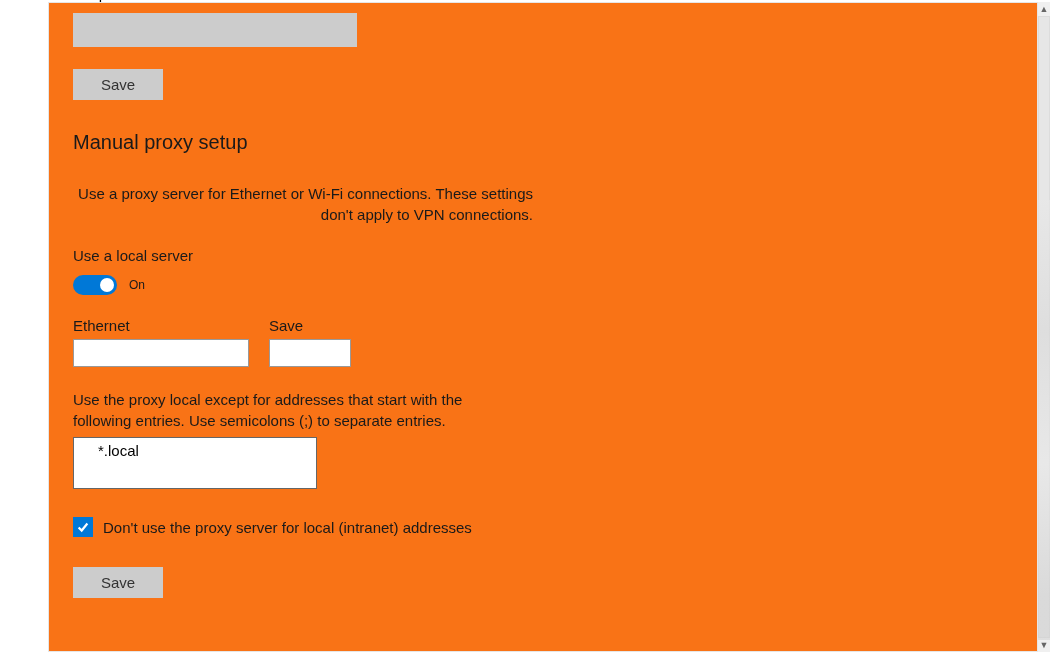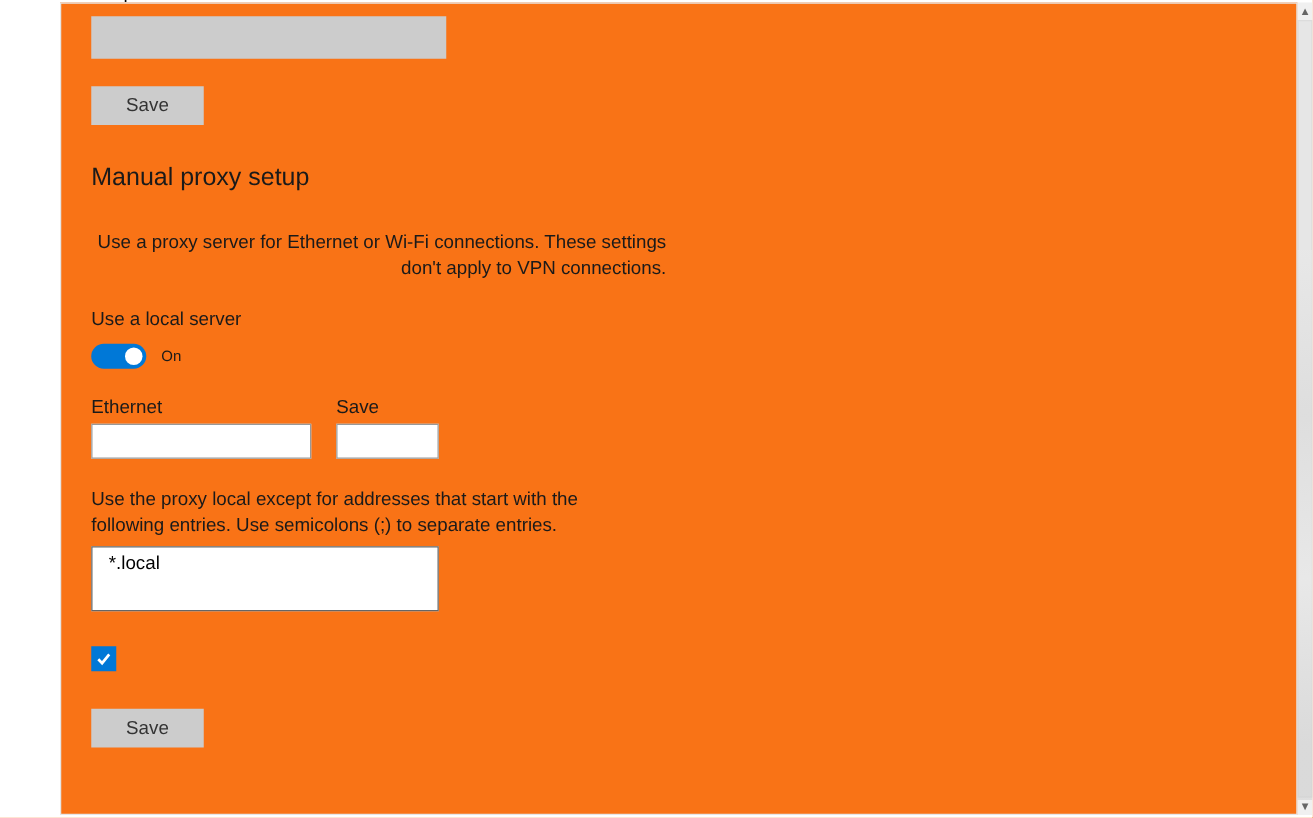--- a/index.html
+++ b/index.html
@@ -166,25 +166,25 @@
     left: 0;
     top: 386px;
     width: 420px;
     font-size: 15px;
     line-height: 21px;
   }
   .except-input {
     position: absolute;
     left: 0;
     top: 434px;
-    width: 278px;
+    width: 244px;
     height: 52px;
     border: 1px solid #666;
     background: #fff;
-    padding: 4px 13px;
+    padding: 4px 24px;
     font: inherit;
     resize: none;
     box-sizing: border-box;
   }
 
   .check-row {
     position: absolute;
     left: 0;
     top: 514px;
     display: flex;
@@ -301,20 +301,21 @@
       <div class="except-desc">Use the proxy local except for addresses that start with the following entries. Use semicolons (;) to separate entries.</div>
 
       <textarea class="except-input" style="">*.local</textarea>
 
       <div class="check-row">
         <div class="checkbox">
           <svg viewBox="0 0 16 16">
             <polyline points="3,8.5 6.5,12 13,4"></polyline>
           </svg>
         </div>
+        <span class="check-label">Don't use the proxy server for local (intranet) addresses</span>
       </div>
 
       <button class="btn btn-save2">Save</button>
 
     </div>
   </div>
 
   <div class="vscroll">
     <div class="arrow up">▲</div>
     <div class="track">

